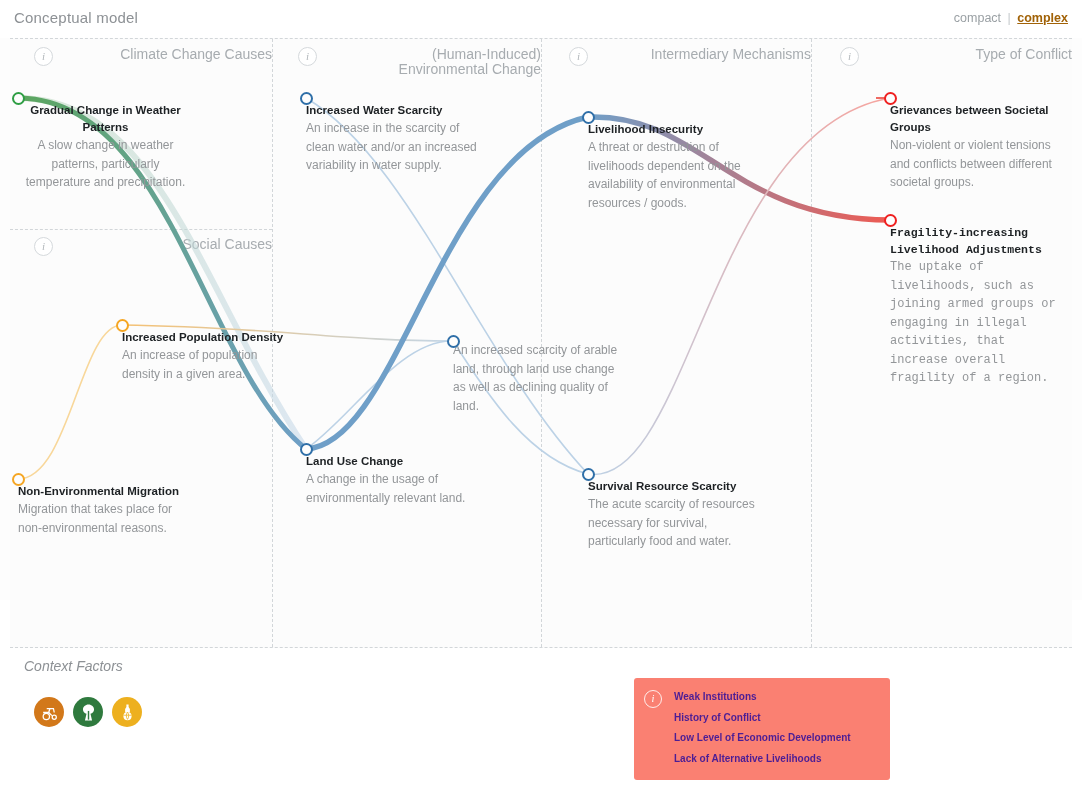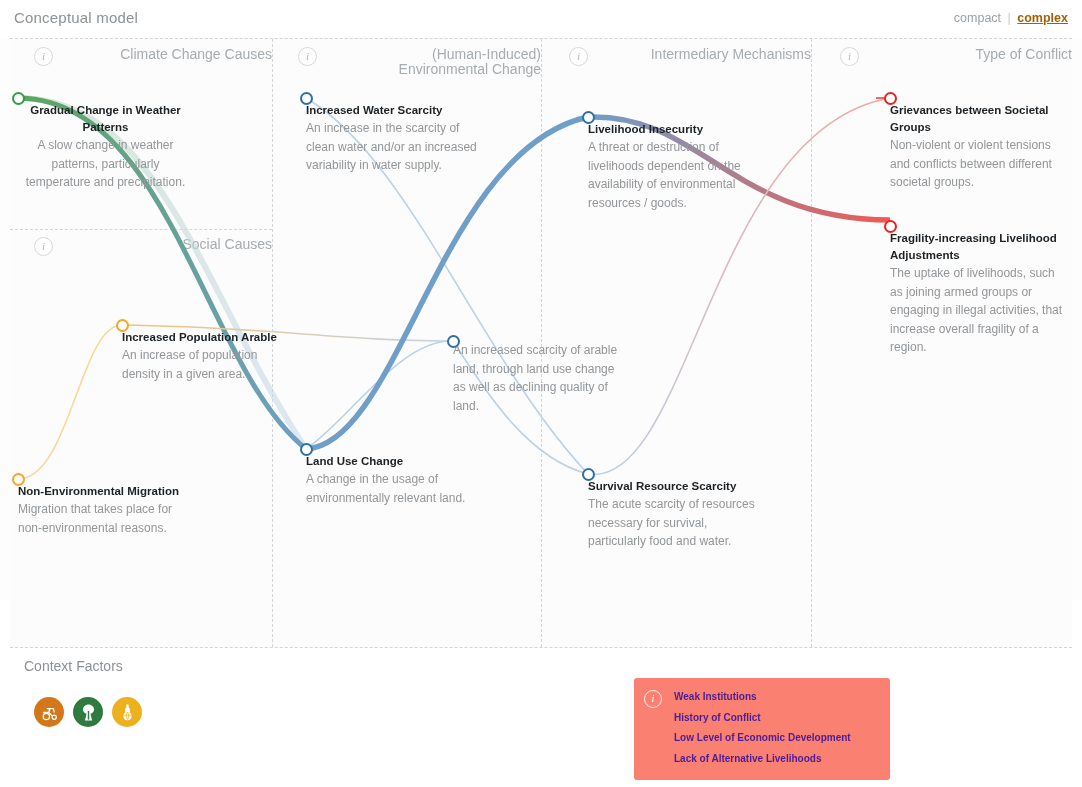--- a/index.html
+++ b/index.html
@@ -72,21 +72,21 @@
     font-size:12px;color:#939699;line-height:18.5px;margin:0;
   }
   .node.wide{width:180px;}
 
   
   .context{
     position:absolute;left:10px;top:647px;width:1062px;height:140px;
   }
   .ctx-title{
     position:absolute;left:14px;top:11px;
-    font-size:14px;color:#8d9195;
+    font-size:14px;color:#8d9195;font-style:italic;
   }
   .ctx-icons{position:absolute;left:24px;top:50px;display:flex;gap:9px;}
   .ctx-ico{
     width:30px;height:30px;border-radius:50%;
     display:flex;align-items:center;justify-content:center;
     cursor:pointer;
   }
   .ctx-ico svg{display:block;}
 
   .ctx-panel{
@@ -230,21 +230,21 @@
     </div>
 
     <div class="node" style="left:8px;top:440px;">
       <div class="dot" style="border-color:#f5a623;"></div>
       <div class="nname">Non-Environmental Migration</div>
       <div class="ndesc">Migration that takes place for non-environmental reasons.</div>
     </div>
 
     <div class="node" style="left:112px;top:286px;">
       <div class="dot" style="border-color:#f5a623;"></div>
-      <div class="nname">Increased Population Arable</div>
+      <div class="nname">Increased Population Density</div>
       <div class="ndesc">An increase of population density in a given area.</div>
     </div>
 
     <div class="node" style="left:296px;top:59px;">
       <div class="dot" style="border-color:#2f6fa8;"></div>
       <div class="nname">Increased Water Scarcity</div>
       <div class="ndesc">An increase in the scarcity of clean water and/or an increased variability in water supply.</div>
     </div>
 
     <div class="node" style="left:296px;top:410px;">
@@ -269,21 +269,21 @@
       <div class="nname">Survival Resource Scarcity</div>
       <div class="ndesc">The acute scarcity of resources necessary for survival, particularly food and water.</div>
     </div>
 
     <div class="node wide" style="left:880px;top:59px;">
       <div class="dot" style="border-color:#ef2020;"></div>
       <div class="nname">Grievances between Societal Groups</div>
       <div class="ndesc">Non-violent or violent tensions and conflicts between different societal groups.</div>
     </div>
 
-    <div class="node wide" style="left:880px;top:187px;">
+    <div class="node wide" style="left:880px;top:181px;font-family:Liberation Mono, monospace;">
       <div class="dot" style="border-color:#ef2020;"></div>
       <div class="nname">Fragility-increasing Livelihood Adjustments</div>
       <div class="ndesc">The uptake of livelihoods, such as joining armed groups or engaging in illegal activities, that increase overall fragility of a region.</div>
     </div>
 
   </div>
 
   <div class="context">
     <div class="ctx-title">Context Factors</div>
 

